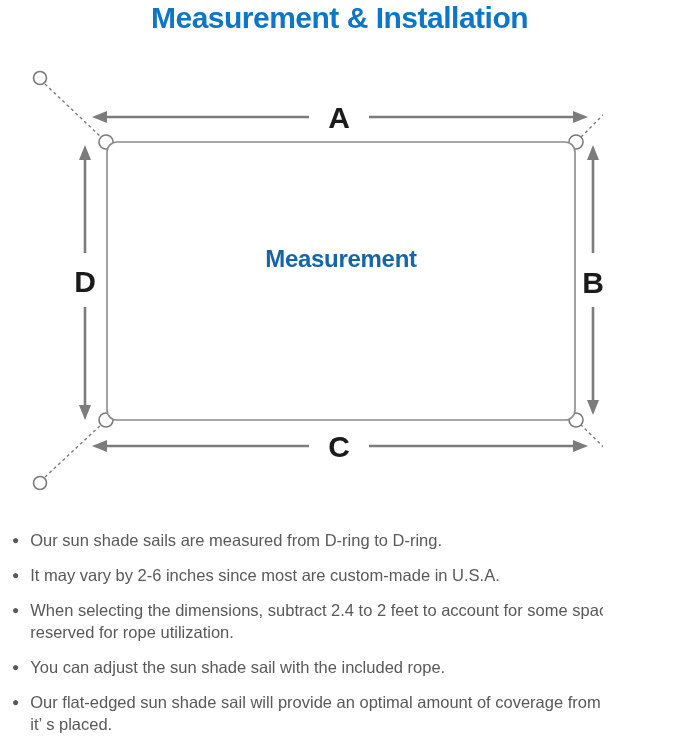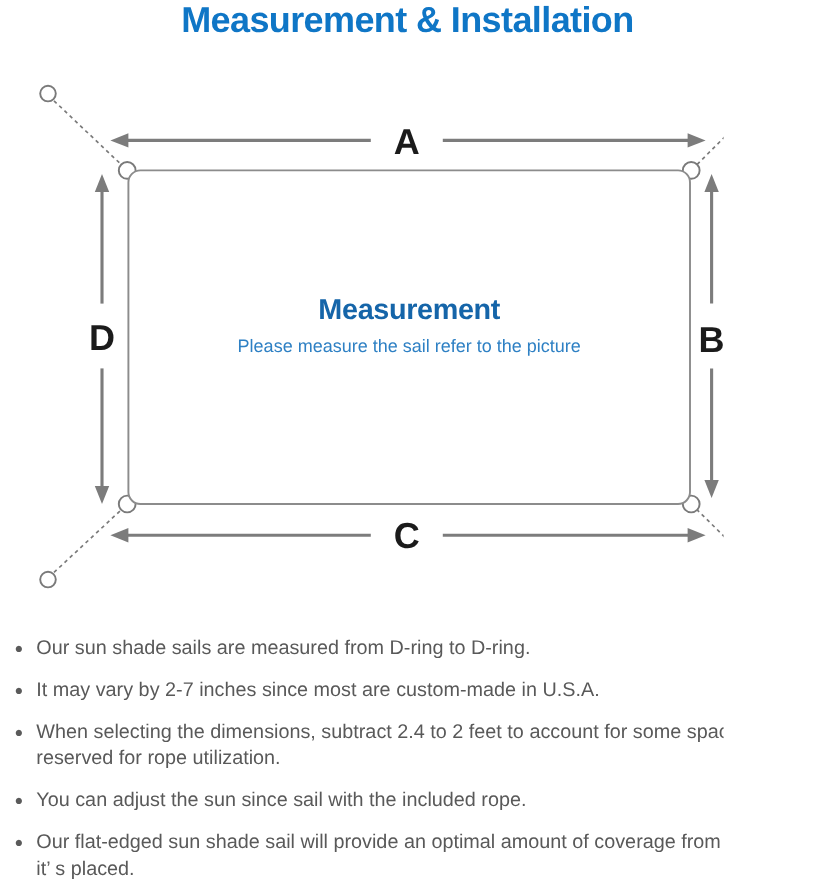--- a/index.html
+++ b/index.html
@@ -143,39 +143,38 @@
     </g>
 
     <text class="dim-label" x="339" y="128" text-anchor="middle">A</text>
     <text class="dim-label" x="593" y="293" text-anchor="middle">B</text>
     <text class="dim-label" x="339" y="457" text-anchor="middle">C</text>
     <text class="dim-label" x="85" y="292" text-anchor="middle">D</text>
   </svg>
 
   <div class="center-text">
     <h2 class="center-title">Measurement</h2>
-    <p class="center-subtitle">Please measure the sail refer to the picture</p>
   </div>
 
   <ul class="bullet-list">
     <li class="bullet-item">
       <span class="bullet-dot">●</span>
       <span class="bullet-text">Our sun shade sails are measured from D-ring to D-ring.</span>
     </li>
     <li class="bullet-item">
       <span class="bullet-dot">●</span>
-      <span class="bullet-text">It may vary by 2-7 inches since most are custom-made in U.S.A.</span>
+      <span class="bullet-text">It may vary by 2-6 inches since most are custom-made in U.S.A.</span>
     </li>
     <li class="bullet-item">
       <span class="bullet-dot">●</span>
       <span class="bullet-text">When selecting the dimensions, subtract 2.4 to 2 feet to account for some spacing reserved for rope utilization.</span>
     </li>
     <li class="bullet-item">
       <span class="bullet-dot">●</span>
-      <span class="bullet-text">You can adjust the sun since sail with the included rope.</span>
+      <span class="bullet-text">You can adjust the sun shade sail with the included rope.</span>
     </li>
     <li class="bullet-item">
       <span class="bullet-dot">●</span>
       <span class="bullet-text">Our flat-edged sun shade sail will provide an optimal amount of coverage from the area it’ s placed.</span>
     </li>
   </ul>
 
 </div>
 
 </body></html>

